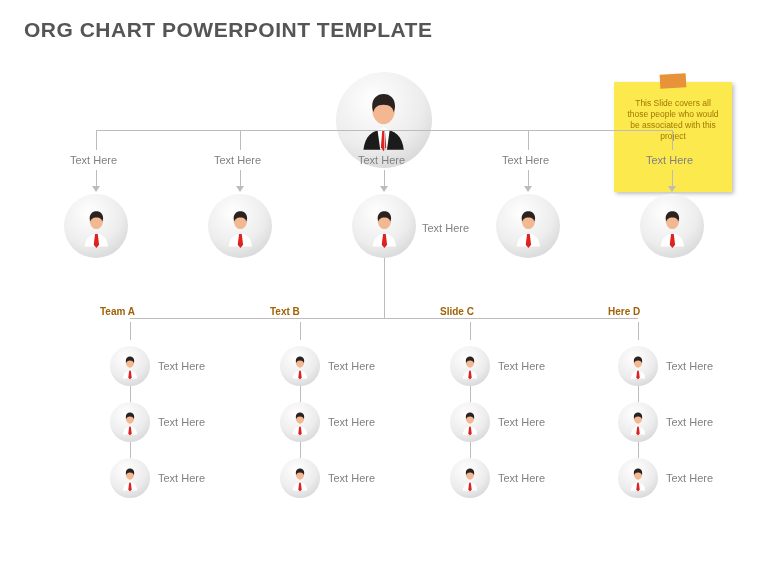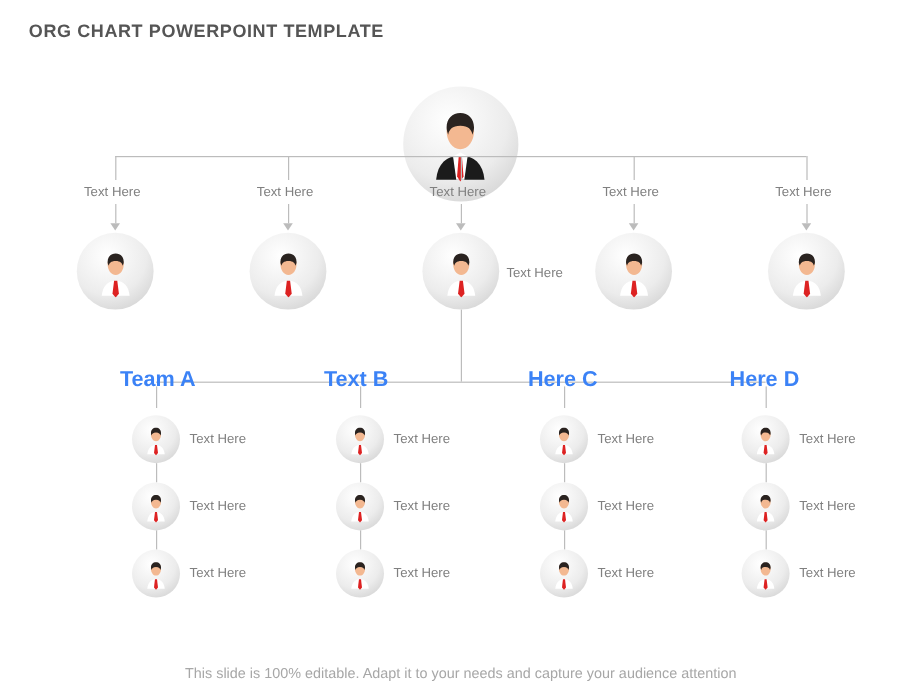--- a/index.html
+++ b/index.html
@@ -1,67 +1,70 @@
 <!DOCTYPE html>
 <html><head>
 <meta charset="utf-8">
 <style>
   *{box-sizing:border-box;margin:0;padding:0}
   body{width:768px;height:576px;background:#fff;font-family:Arial,Helvetica,sans-serif;position:relative;overflow:hidden}
-  .title{position:absolute;top:18px;left:24px;font-size:15px;font-weight:700;letter-spacing:.5px;color:#555}
+  .title{position:absolute;top:18px;left:24px;font-size:21px;font-weight:700;letter-spacing:.5px;color:#555}
   .stage{position:absolute;inset:0}
 
   
   .av{position:absolute;border-radius:50%;background:radial-gradient(circle at 40% 30%,#fff 0%,#ececec 55%,#c8c8c8 100%);display:flex;align-items:center;justify-content:center}
   .av.large{width:96px;height:96px}
   .av.med{width:64px;height:64px}
   .av.sm{width:40px;height:40px}
   .av svg{width:70%;height:70%}
 
   .lbl{position:absolute;font-size:11px;color:#808080}
-  .teamlbl{position:absolute;font-size:18px;font-weight:700;color:#3b82f6}
+  .teamlbl{position:absolute;font-size:10px;font-weight:700;color:#a16207}
 
   
   .sticky{position:absolute;width:118px;height:110px;background:#fbe94e;box-shadow:2px 2px 4px rgba(0,0,0,.25);padding:16px 10px 10px;font-size:8.5px;color:#a27800;text-align:center;line-height:1.3}
   .tape{position:absolute;top:-8px;left:46px;width:26px;height:14px;background:#e8933a;transform:rotate(-3deg)}
 
   
   .hl{position:absolute;height:1px;background:#bcbcbc}
   .vl{position:absolute;width:1px;background:#bcbcbc}
   .arrow-down{position:absolute;width:0;height:0;border-left:4px solid transparent;border-right:4px solid transparent;border-top:6px solid #bcbcbc}
 
   .footer{position:absolute;bottom:8px;left:0;right:0;text-align:center;font-size:12px;color:#a7a7a7}
 </style>
 </head>
 <body>
 
 <div class="stage">
 
   <div class="title">ORG CHART POWERPOINT TEMPLATE</div>
 
+  <div class="sticky" style="top:82px;left:614px">
+    <div class="tape"></div>
+    <span>This Slide covers all those people who would be associated with this project</span>
+  </div>
 
   <div class="av large" style="top:72px;left:336px">
     <svg viewBox="0 0 100 100">
         <g>
           <path fill="#f3b891" d="M50 15c10 0 17 9 17 20s-7 22-17 22-17-11-17-22 7-20 17-20z"></path>
           <path fill="#2a2320" d="M33 30c0-11 7-18 17-18s17 7 17 18c0 3-1 6-2 9-1-6-5-11-15-11s-14 5-15 11c-1-3-2-6-2-9z"></path>
           <path fill="#1b1b1b" d="M20 95c2-20 13-30 30-30s28 10 30 30z"></path>
           <path fill="#fff" d="M41 66l9-5 9 5-4 29h-10z"></path>
           <path fill="#d22" d="M48 66h4l2 25-4 6-4-6z"></path>
         </g>
       </svg>
   </div>
 
   <div class="vl" style="top:120px;left:384px;height:0"></div>
 
   <div class="hl" style="top:130px;left:96px;width:576px"></div>
 
   <div class="hl" style="top:318px;left:130px;width:508px"></div>
 
-  <div class="footer">This slide is 100% editable. Adapt it to your needs and capture your audience attention</div>
 <div class="vl" style="left:96px;top:130px;height:20px"></div>
     <div class="lbl" style="left:70px;top:154px">Text Here</div>
     <div class="vl" style="left:96px;top:170px;height:16px"></div>
     <div class="arrow-down" style="left:92px;top:186px"></div>
     <div class="av med" style="left:64px;top:194px">
       <svg viewBox="0 0 100 100">
         <g>
     <path fill="#f3b891" d="M50 18c9 0 15 8 15 18s-6 20-15 20-15-10-15-20 6-18 15-18z"></path>
     <path fill="#2a2320" d="M35 32c0-10 6-16 15-16s15 6 15 16c0 2-1 5-2 7-1-5-4-9-13-9s-12 4-13 9c-1-2-2-5-2-7z"></path>
     <path fill="#fff" d="M24 95c2-18 11-28 26-28s24 10 26 28z"></path>
@@ -197,21 +200,21 @@
         <g>
     <path fill="#f3b891" d="M50 18c9 0 15 8 15 18s-6 20-15 20-15-10-15-20 6-18 15-18z"></path>
     <path fill="#2a2320" d="M35 32c0-10 6-16 15-16s15 6 15 16c0 2-1 5-2 7-1-5-4-9-13-9s-12 4-13 9c-1-2-2-5-2-7z"></path>
     <path fill="#fff" d="M24 95c2-18 11-28 26-28s24 10 26 28z"></path>
     <path fill="#d22" d="M47 67h6l3 24-6 7-6-7z"></path>
   </g>
       </svg>
     </div>
     <div class="lbl" style="left:328px;top:472px">Text Here</div>
     <div class="vl" style="left:470px;top:318px;height:0px"></div>
-    <div class="teamlbl" style="left:440px;top:306px">Here C</div>
+    <div class="teamlbl" style="left:440px;top:306px">Slide C</div>
     <div class="vl" style="left:470px;top:322px;height:18px"></div>
     <div class="av sm" style="left:450px;top:346px">
       <svg viewBox="0 0 100 100">
         <g>
     <path fill="#f3b891" d="M50 18c9 0 15 8 15 18s-6 20-15 20-15-10-15-20 6-18 15-18z"></path>
     <path fill="#2a2320" d="M35 32c0-10 6-16 15-16s15 6 15 16c0 2-1 5-2 7-1-5-4-9-13-9s-12 4-13 9c-1-2-2-5-2-7z"></path>
     <path fill="#fff" d="M24 95c2-18 11-28 26-28s24 10 26 28z"></path>
     <path fill="#d22" d="M47 67h6l3 24-6 7-6-7z"></path>
   </g>
       </svg>

